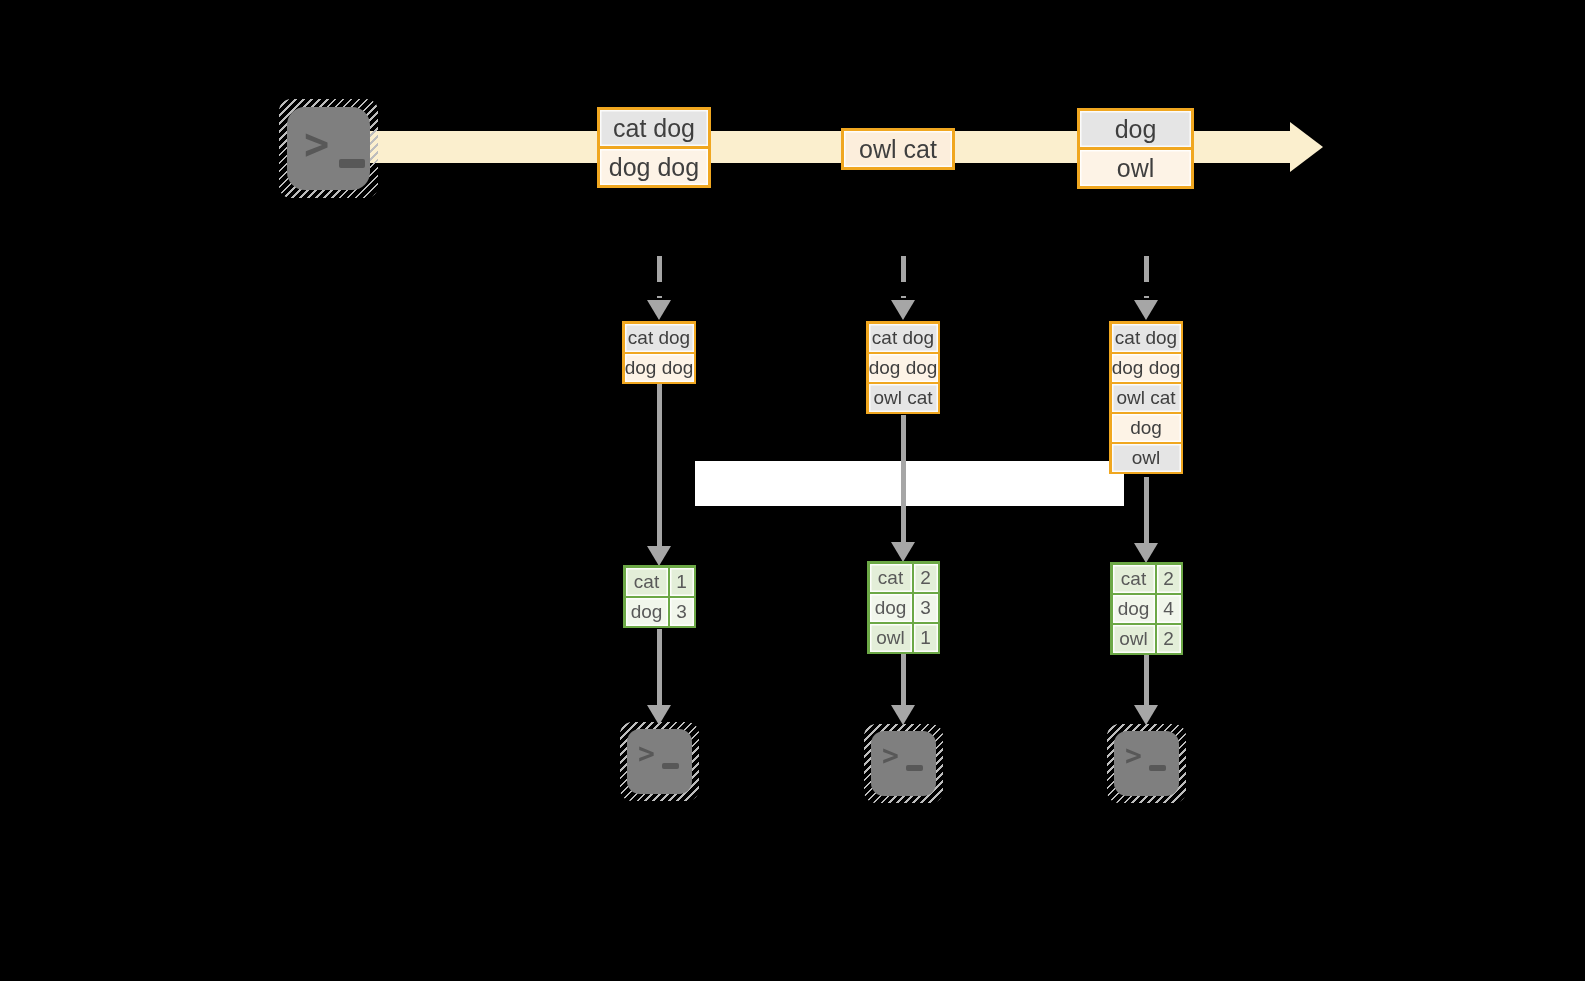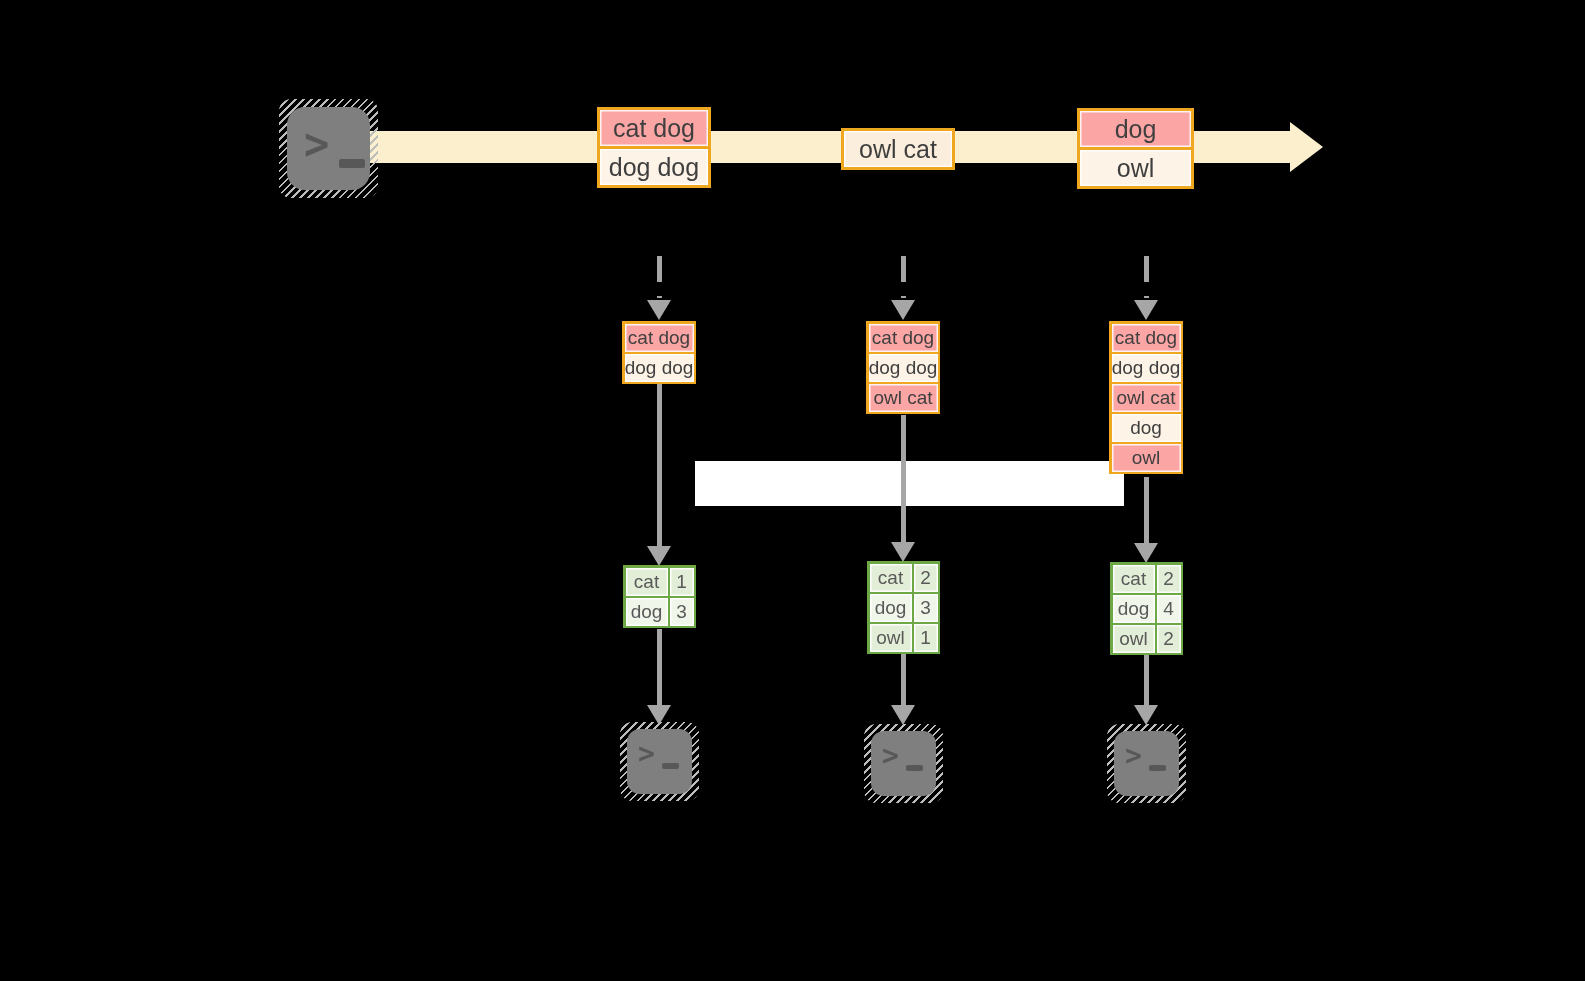--- a/index.html
+++ b/index.html
@@ -35,21 +35,21 @@
     position:absolute;background:#F0A720;display:flex;flex-direction:column;gap:3px;padding:3px;
     box-sizing:border-box;z-index:4;
   }
   .obox .row{
     display:flex;align-items:center;justify-content:center;
     box-shadow:inset 0 0 0 1.5px rgba(255,255,255,.85);
   }
   .msg .row{height:36px;font-size:25px;}
   .stack{gap:2px;padding:2.5px;}
   .stack .row{height:28px;font-size:19px;}
-  .fill-a{background:#fca5a5;}  
+  .fill-a{background:#e5e5e5;}  
   .fill-b{background:#FDF3E6;}  
   .fill-c{background:#FCEEDC;}  
   
   .shaft{position:absolute;width:5px;background:#A6A6A6;z-index:2;}
   .dash-shaft{
     position:absolute;width:5px;z-index:2;
     background:repeating-linear-gradient(to bottom,#A6A6A6 0 26px,rgba(0,0,0,0) 26px 40px);
   }
   .ah{
     position:absolute;width:0;height:0;z-index:2;

